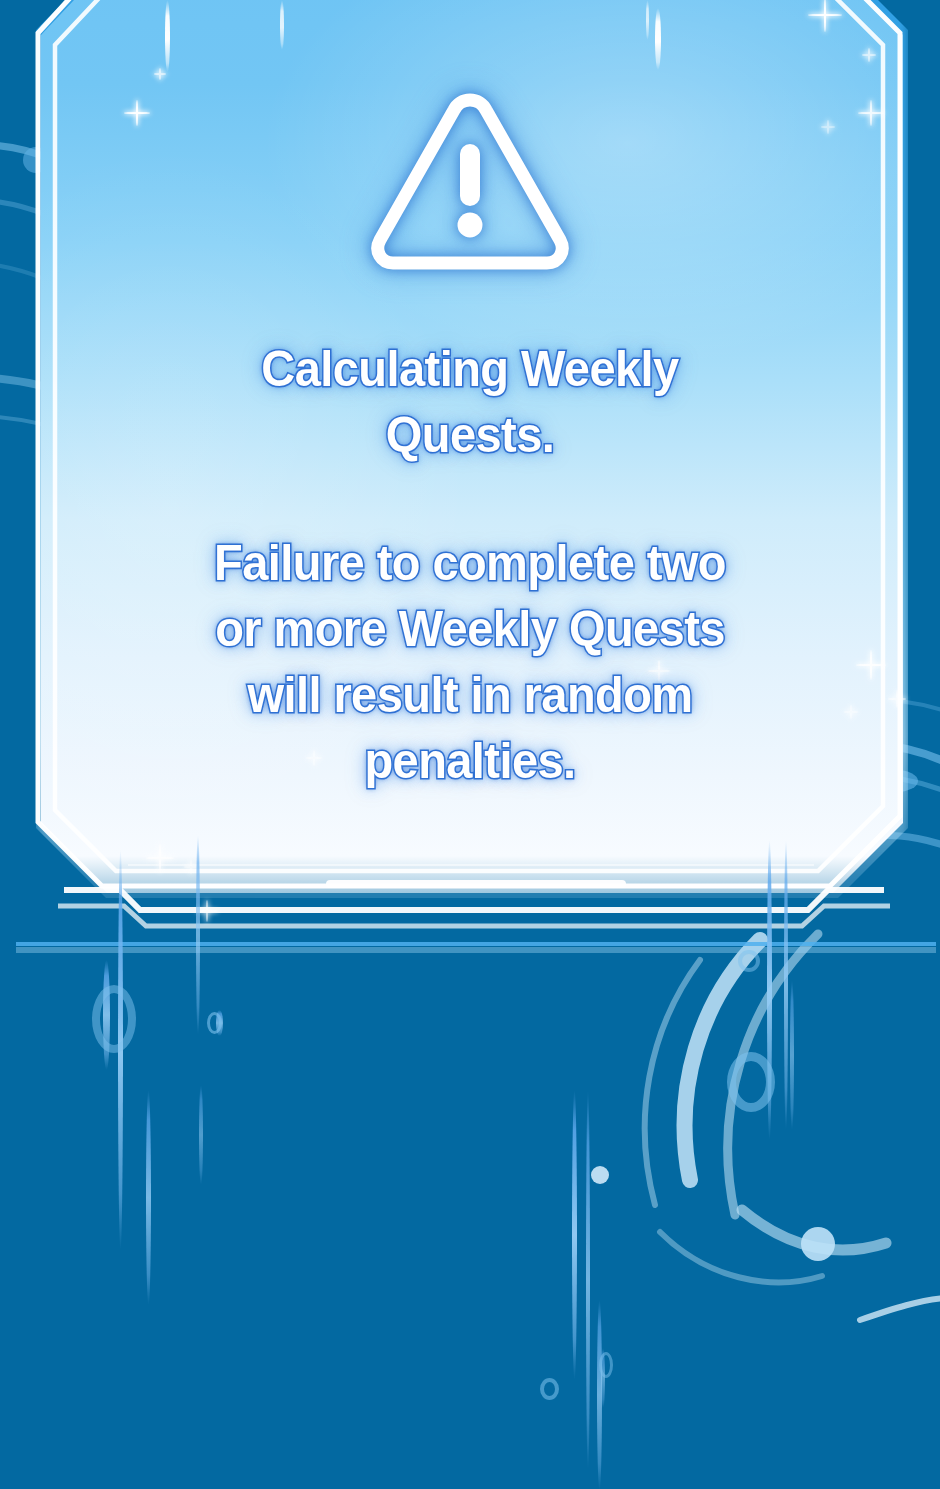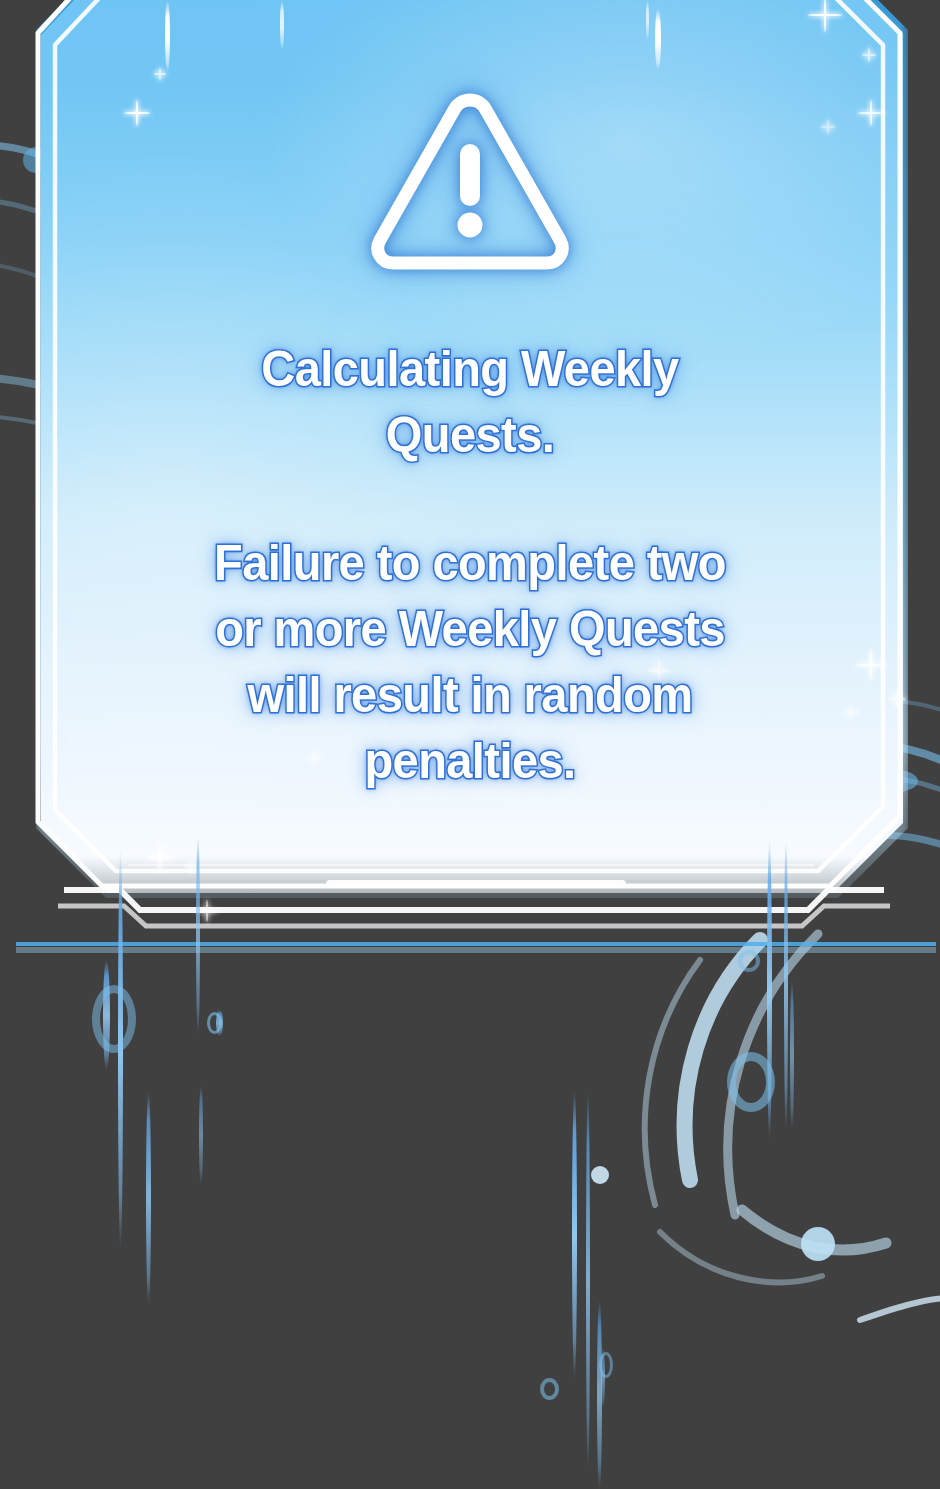--- a/index.html
+++ b/index.html
@@ -11,21 +11,21 @@
     width: 940px;
     height: 1489px;
     overflow: hidden;
     font-family: "Liberation Sans", sans-serif;
   }
 
   #stage {
     position: relative;
     width: 940px;
     height: 1489px;
-    background: #404040;
+    background: #0369a1;
     overflow: hidden;
   }
 
   
   .deco-layer {
     position: absolute;
     inset: 0;
     pointer-events: none;
   }
 

